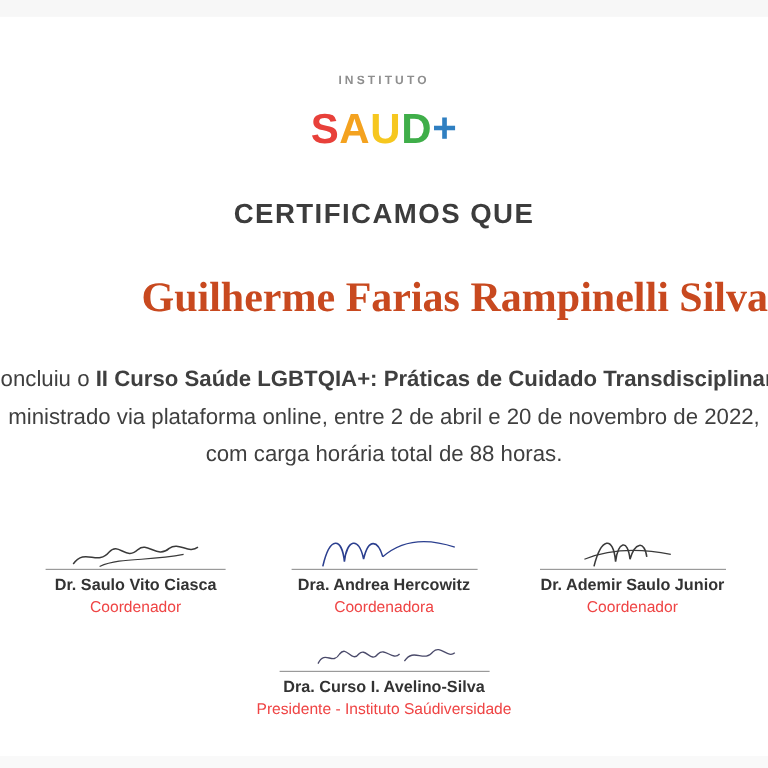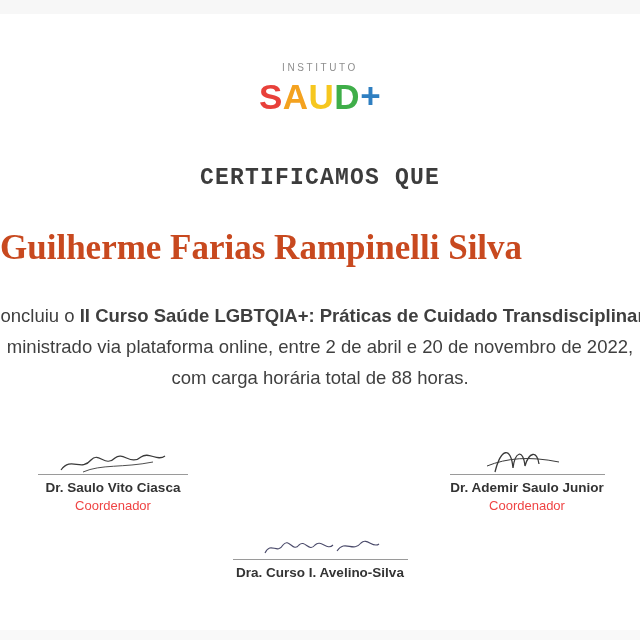--- a/index.html
+++ b/index.html
@@ -39,55 +39,54 @@
     top: 62px;
     left: 0;
     right: 0;
     text-align: center;
   }
   .logo-instituto {
     font-family: "Liberation Sans", sans-serif;
     font-size: 10px;
     letter-spacing: 2.6px;
     color: #8e8e8e;
-    font-weight: 400;
+    font-weight: 700;
     line-height: 12px;
   }
   .logo-line {
     font-family: "Liberation Sans", sans-serif;
     font-weight: 700;
     font-size: 35px;
     letter-spacing: 0.5px;
     line-height: 33px;
     white-space: nowrap;
   }
-  .logo-line.l1 { margin-top: 6px; }
+  .logo-line.l1 { margin-top: 17px; }
   .logo-line span { display: inline-block; }
   .plus {
     font-weight: 700;
     transform: translateY(-1px);
   }
 
   
   .cert-line {
     position: absolute;
     left: 0; right: 0;
     text-align: center;
     font-weight: 700;
     color: #3c3c3c;
     font-size: 23px;
     letter-spacing: 1.2px;
     top: 165px;
-    font-family: Liberation Mono, monospace;
   }
   .name {
     position: absolute;
     left: 0; right: 0;
     top: 228px;
-    text-align: left;
+    text-align: right;
     font-family: "Liberation Serif", serif;
     font-weight: 700;
     font-size: 35px;
     color: #c8491f;
     letter-spacing: 0px;
     white-space: nowrap;
   }
 
   .para {
     position: absolute;
@@ -188,20 +187,31 @@
         <svg width="120" height="30" viewBox="0 0 120 30">
           <path d="M8 24 C18 10, 28 26, 38 14 C46 5, 52 22, 62 12 C70 5, 78 20, 88 11 C96 5, 104 16, 112 10" fill="none" stroke="#3a3a3a" stroke-width="1.2"></path>
           <path d="M30 26 C48 18, 70 22, 100 16" fill="none" stroke="#3a3a3a" stroke-width="0.9"></path>
         </svg>
       </div>
       <div class="sig-rule"></div>
       <div class="sig-name">Dr. Saulo Vito Ciasca</div>
       <div class="sig-role">Coordenador</div>
     </div>
 
+    <div class="sig-block">
+      <div class="scribble">
+        <svg width="130" height="34" viewBox="0 0 130 34">
+          <path d="M14 30 C20 4, 30 6, 32 26 C34 8, 44 4, 48 24 C52 6, 60 8, 64 22" fill="none" stroke="#2b3f8f" stroke-width="1.3"></path>
+          <path d="M64 22 C80 8, 100 6, 124 14" fill="none" stroke="#2b3f8f" stroke-width="1.1"></path>
+        </svg>
+      </div>
+      <div class="sig-rule wide"></div>
+      <div class="sig-name">Dra. Andrea Hercowitz</div>
+      <div class="sig-role">Coordenadora</div>
+    </div>
 
     <div class="sig-block">
       <div class="scribble">
         <svg width="120" height="34" viewBox="0 0 120 34">
           <path d="M28 30 C34 6, 44 4, 46 26 C48 10, 56 6, 58 24 C62 10, 70 8, 72 22" fill="none" stroke="#3a3a3a" stroke-width="1.3"></path>
           <path d="M20 24 C40 16, 62 14, 92 20" fill="none" stroke="#3a3a3a" stroke-width="1"></path>
         </svg>
       </div>
       <div class="sig-rule wide"></div>
       <div class="sig-name">Dr. Ademir Saulo Junior</div>
@@ -211,14 +221,15 @@
 
   <div class="sig-block single">
     <div class="scribble">
       <svg width="150" height="28" viewBox="0 0 150 28">
         <path d="M20 20 C26 8, 32 22, 38 12 C44 4, 48 20, 54 12 C60 6, 64 20, 70 12 C76 6, 82 18, 88 12" fill="none" stroke="#4a4a6a" stroke-width="1.1"></path>
         <path d="M92 18 C100 6, 108 20, 116 10 C122 4, 128 16, 134 11" fill="none" stroke="#4a4a6a" stroke-width="1.1"></path>
       </svg>
     </div>
     <div class="sig-rule" style="width:175px"></div>
     <div class="sig-name">Dra. Curso I. Avelino-Silva</div>
+    <div class="sig-role">Presidente - Instituto Saúdiversidade</div>
   </div>
 </div>
 
 </body></html>

